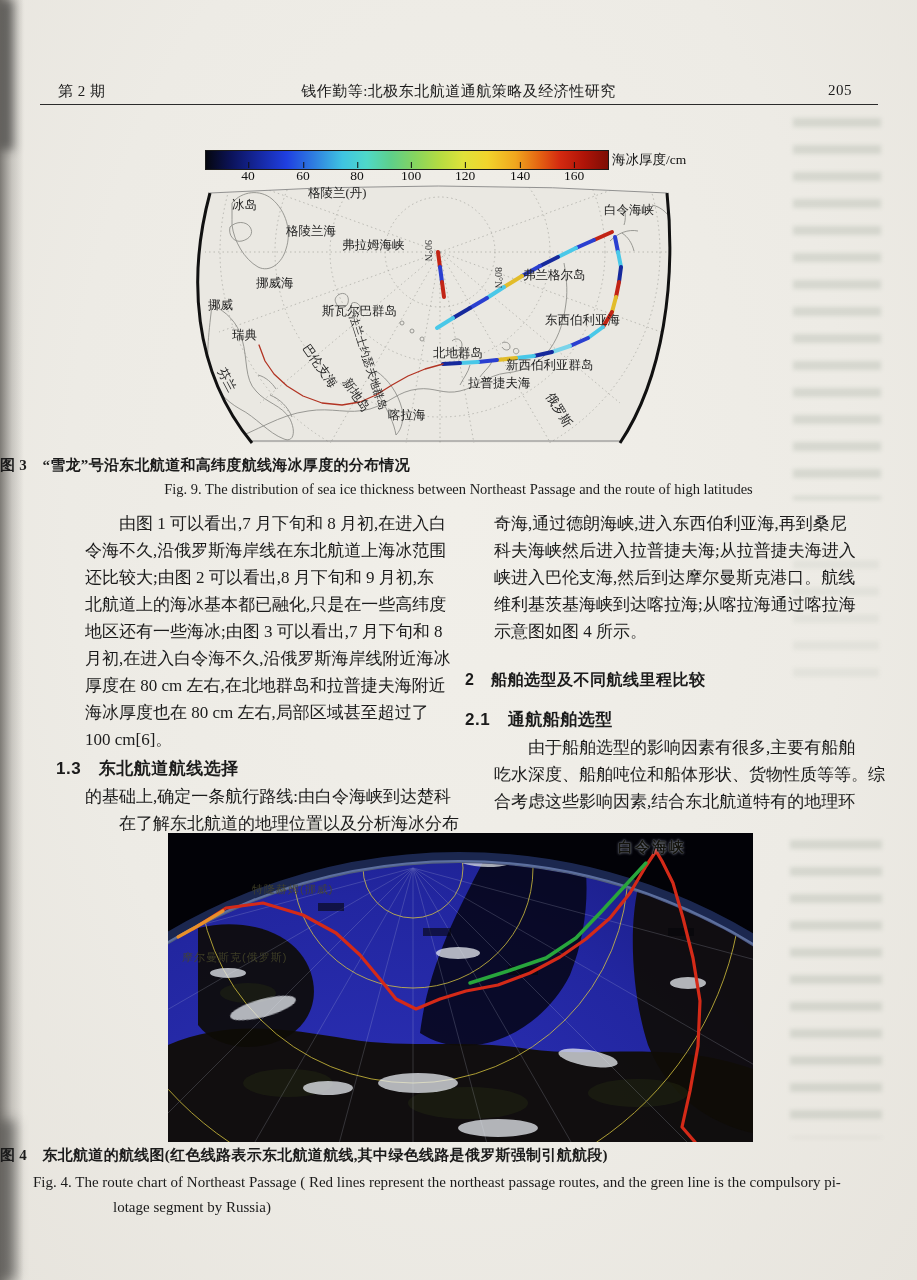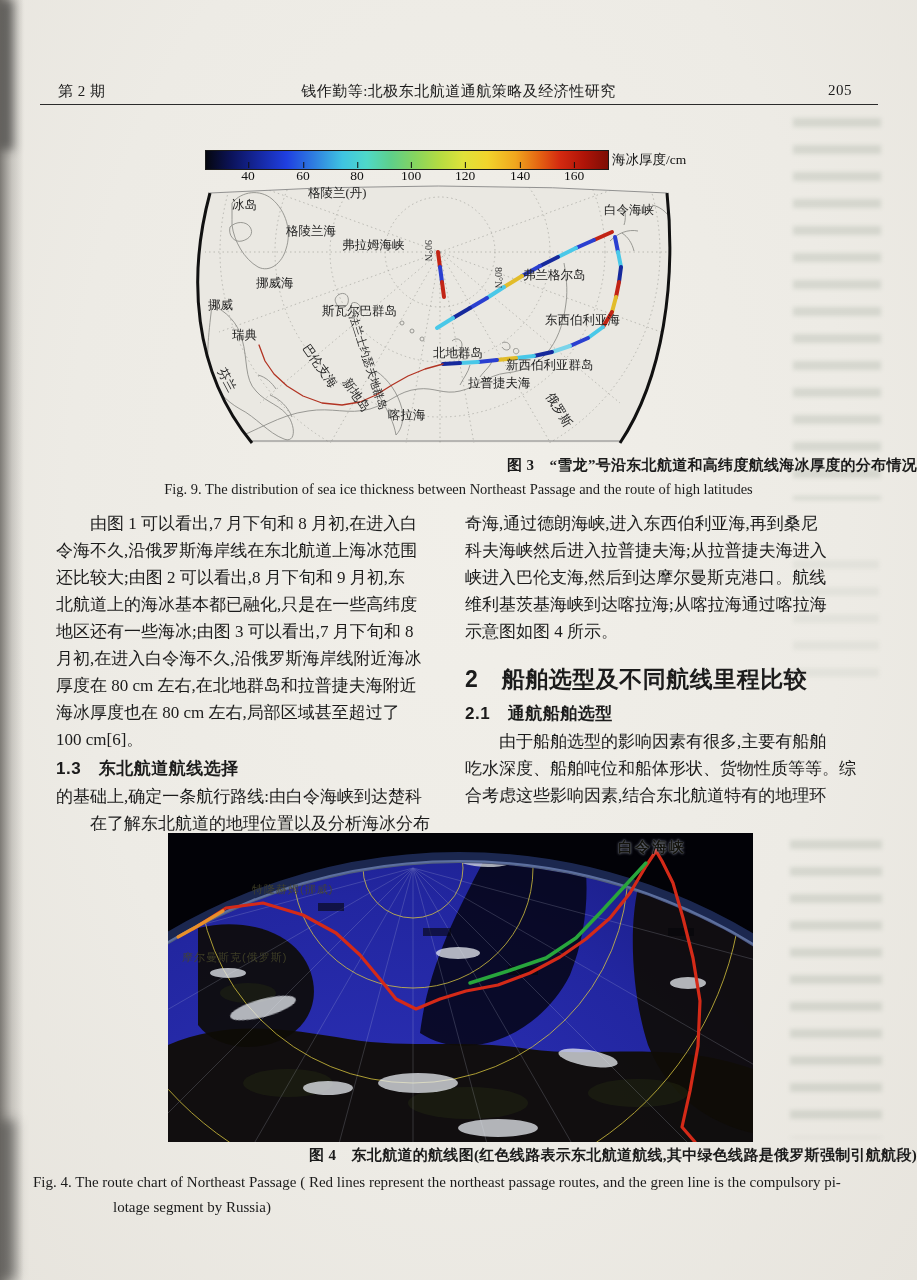--- a/index.html
+++ b/index.html
@@ -26,36 +26,36 @@
       #3fc4e2 34%,#4fd8c8 40%,#5ecf8a 46%,#86d45f 52%,#b4dc42 58%,#dfe23a 64%,#f2d42c 70%,
       #f0a61e 77%,#e46212 83%,#d42a10 88%,#b01408 94%,#7d0d05 100%);}
   .cb-tick{position:absolute;top:23px;transform:translateX(-50%);font-size:13.5px;color:#111;}
   .cb-tick::before{content:"";position:absolute;top:-6px;left:50%;width:1px;height:6px;background:#111;}
   .cb-label{position:absolute;left:442px;top:6px;font-size:13.5px;color:#111;}
   .m-label{position:absolute;font-size:12.5px;color:#1f1f1f;white-space:nowrap;transform-origin:0 0;
            font-family:"Liberation Serif","DejaVu Serif",serif;}
   .m-label.small{font-size:10px;color:#333;}
   .m-label.tiny{font-size:11px;}
   
-  .cap-cn{left:0;width:917px;text-align:right;font-size:15px;font-weight:600;letter-spacing:.3px;}
+  .cap-cn{left:0;width:917px;text-align:left;font-size:15px;font-weight:600;letter-spacing:.3px;}
   .cap-en{left:0;width:917px;text-align:center;font-size:14.5px;}
   .cap3-cn{top:456px;} .cap3-en{top:481px;}
   .cap4-cn{top:1146px;}
   .cap4-en1{left:33px;top:1174px;font-size:15px;}
   .cap4-en2{left:113px;top:1199px;font-size:15px;}
   
   .col{position:absolute;width:403px;font-size:17px;line-height:27px;text-align:justify;}
   .col-left{left:56px;top:510px;}
   .col-right{left:465px;top:510px;}
-  .bl{display:block;white-space:nowrap;}
+  .bl{display:block;white-space:nowrap;margin-left:29px;}
   .bl.indent{text-indent:2em;}
   .bl.h3{font-family:"Liberation Sans","DejaVu Sans",sans-serif;font-weight:bold;font-size:17px;
          margin:2px 0 1px;letter-spacing:.5px;}
-  .bl.h2{font-family:"Liberation Sans","DejaVu Sans",sans-serif;font-weight:bold;font-size:23px;
-         margin:21px 0 7px;letter-spacing:.5px;}
+  .bl.h2{font-family:"Liberation Sans","DejaVu Sans",sans-serif;font-weight:bold;font-size:16px;
+         margin:21px 0 13px;letter-spacing:.5px;}
   
   .fig4{left:168px;top:833px;width:585px;height:309px;background:#04040a;}
   .fig4 svg{position:absolute;left:0;top:0;}
   .g-label{position:absolute;white-space:nowrap;font-family:"Liberation Sans","DejaVu Sans",sans-serif;}
   .g-label.bering{font-size:15px;font-weight:bold;letter-spacing:2px;color:#14140e;
                   text-shadow:0 0 3px rgba(210,220,250,.55), 0 0 1px rgba(230,235,255,.5);}
   .g-label.faint{font-size:11px;color:#46462a;opacity:.85;filter:blur(.4px);letter-spacing:1px;}
   
   .ghost{filter:blur(2px);opacity:.55;
      background:repeating-linear-gradient(180deg, rgba(98,116,98,.30) 0 9px, rgba(0,0,0,0) 9px 27px);}

